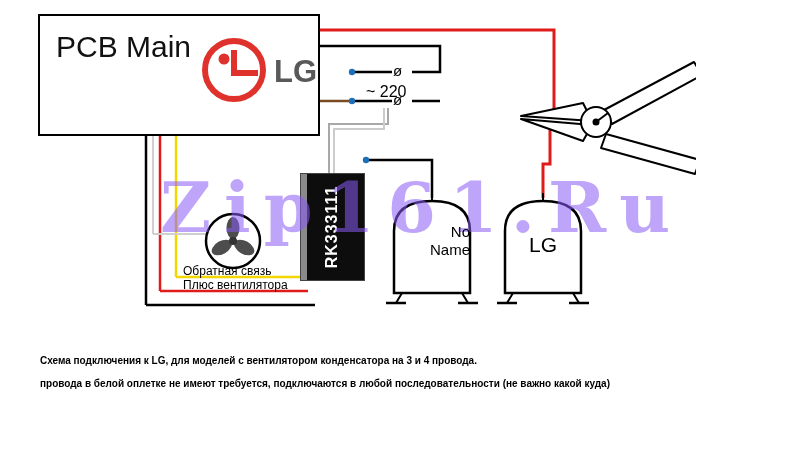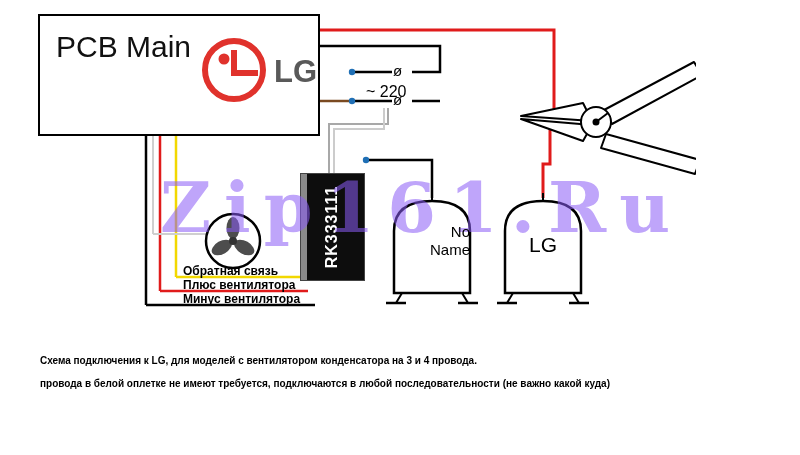--- a/index.html
+++ b/index.html
@@ -16,21 +16,21 @@
   .relay{left:300px;top:173px;width:63px;height:106px;z-index:4;
     background:linear-gradient(90deg,#8a8a8a 0 6px,#0d0d0d 6px);
     border:1px solid #444;display:flex;align-items:center;justify-content:center;}
   .relay-text{transform:rotate(-90deg);color:#fff;font-weight:bold;font-size:16px;letter-spacing:1px;white-space:nowrap;}
   
   .power-voltage{left:366px;top:83px;font-size:16px;font-weight:normal;z-index:10;}
   .phase{font-size:15px;z-index:10;}
   .phase-top{left:393px;top:62px;}
   .phase-bottom{left:393px;top:91px;}
   
-  .wire-label{left:183px;font-size:12px;font-weight:bold;z-index:10;white-space:nowrap;}
+  .wire-label{left:183px;font-size:12px;font-weight:normal;z-index:10;white-space:nowrap;}
   
   .comp-label{z-index:10;text-align:center;}
   .comp-noname{left:394px;top:223px;width:76px;font-size:15px;line-height:18px;text-align:right;}
   .comp-lg{left:505px;top:233px;width:76px;font-size:21px;}
   
   .watermark{left:160px;top:166px;z-index:8;font-family:"DejaVu Serif",serif;font-weight:bold;
     font-size:70px;letter-spacing:13px;color:#8b5cf6;opacity:0.55;pointer-events:none;white-space:nowrap;}
   
   .notes{left:40px;top:351px;width:705px;z-index:10;}
   .note{font-size:10px;font-weight:bold;line-height:20px;margin-bottom:3px;}
@@ -121,21 +121,20 @@
   <div class="abs relay">
     <span class="relay-text">RK333111</span>
   </div>
 
   <div class="abs power-voltage">~ 220</div>
   <div class="abs phase phase-top">ø</div>
   <div class="abs phase phase-bottom">ø</div>
 
   <div class="abs wire-label" style="top:264px;">Обратная связь</div>
   <div class="abs wire-label" style="top:278px;">Плюс вентилятора</div>
-  <div class="abs wire-label" style="top:292px;">Минус вентилятора</div>
 
   <div class="abs comp-label comp-noname">
     <div>No</div>
     <div>Name</div>
   </div>
   <div class="abs comp-label comp-lg">LG</div>
 
   <div class="abs watermark">Zip161.Ru</div>
 
   <div class="abs notes">

